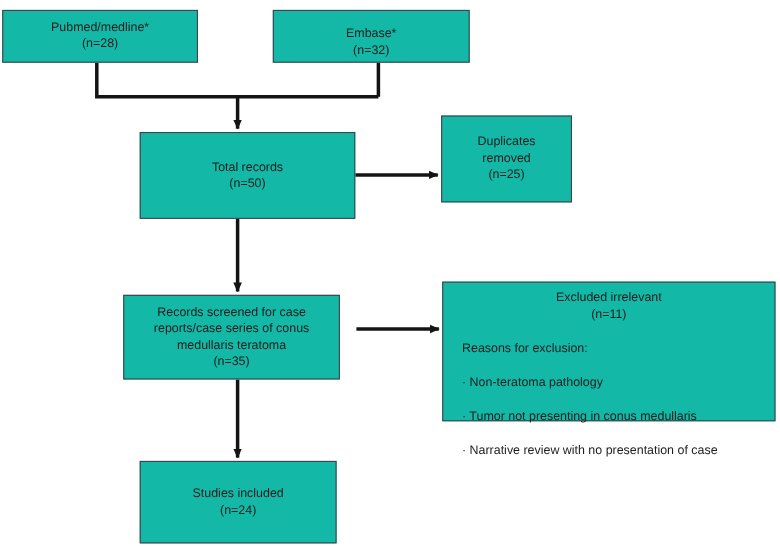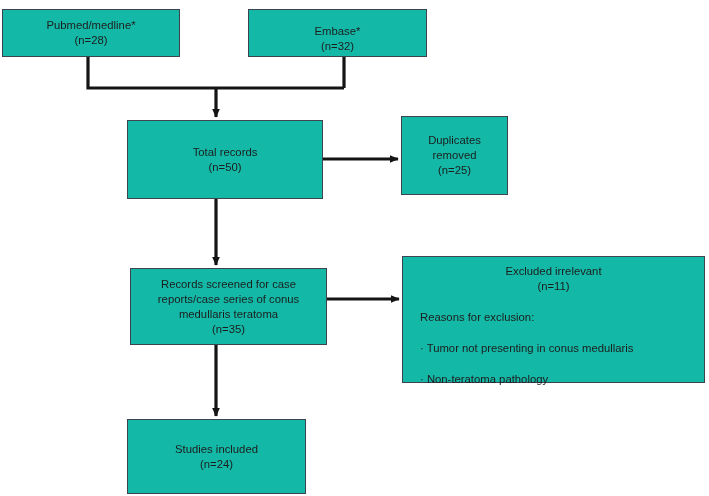--- a/index.html
+++ b/index.html
@@ -59,22 +59,22 @@
     line-height: 15.5px;
   }
   .excl-line {
     white-space: pre;
   }
 
   
   #node-pubmed   { left: 2px;   top: 9px;   width: 178px; height: 48px; }
   #node-embase   { left: 248px; top: 9px;   width: 179px; height: 48px; align-items: flex-end; }
   #node-total    { left: 127px; top: 120px; width: 196px; height: 79px; }
-  #node-dups     { left: 401px; top: 116px; width: 107px; height: 79px; }
-  #node-screened { left: 130px; top: 268px; width: 197px; height: 77px; }
+  #node-dups     { left: 401px; top: 105px; width: 119px; height: 79px; }
+  #node-screened { left: 112px; top: 268px; width: 197px; height: 77px; }
   #node-excluded { left: 402px; top: 256px; width: 303px; height: 127px; }
   #node-included { left: 127px; top: 419px; width: 179px; height: 75px; }
 </style>
 </head>
 <body>
 
 <div id="flow-root">
 
   <svg id="flow-svg" viewBox="0 0 709 496" xmlns="http://www.w3.org/2000/svg">
     <defs>
@@ -125,22 +125,23 @@
 medullaris teratoma
 (n=35)</span>
   </div>
 
   <div class="node node-stack" id="node-excluded">
     <div class="excl-head">Excluded irrelevant
 (n=11)</div>
     <div class="excl-spacer"></div>
     <div class="excl-body">
       <div class="excl-line">Reasons for exclusion:</div>
+      <div class="excl-line">· Non-teratoma pathology</div>
       <div class="excl-line">· Tumor not presenting in conus medullaris</div>
-      <div class="excl-line">· Non-teratoma pathology</div>
+      <div class="excl-line">· Narrative review with no presentation of case</div>
     </div>
   </div>
 
   <div class="node" id="node-included">
     <span>Studies included
 (n=24)</span>
   </div>
 
 </div>
 

